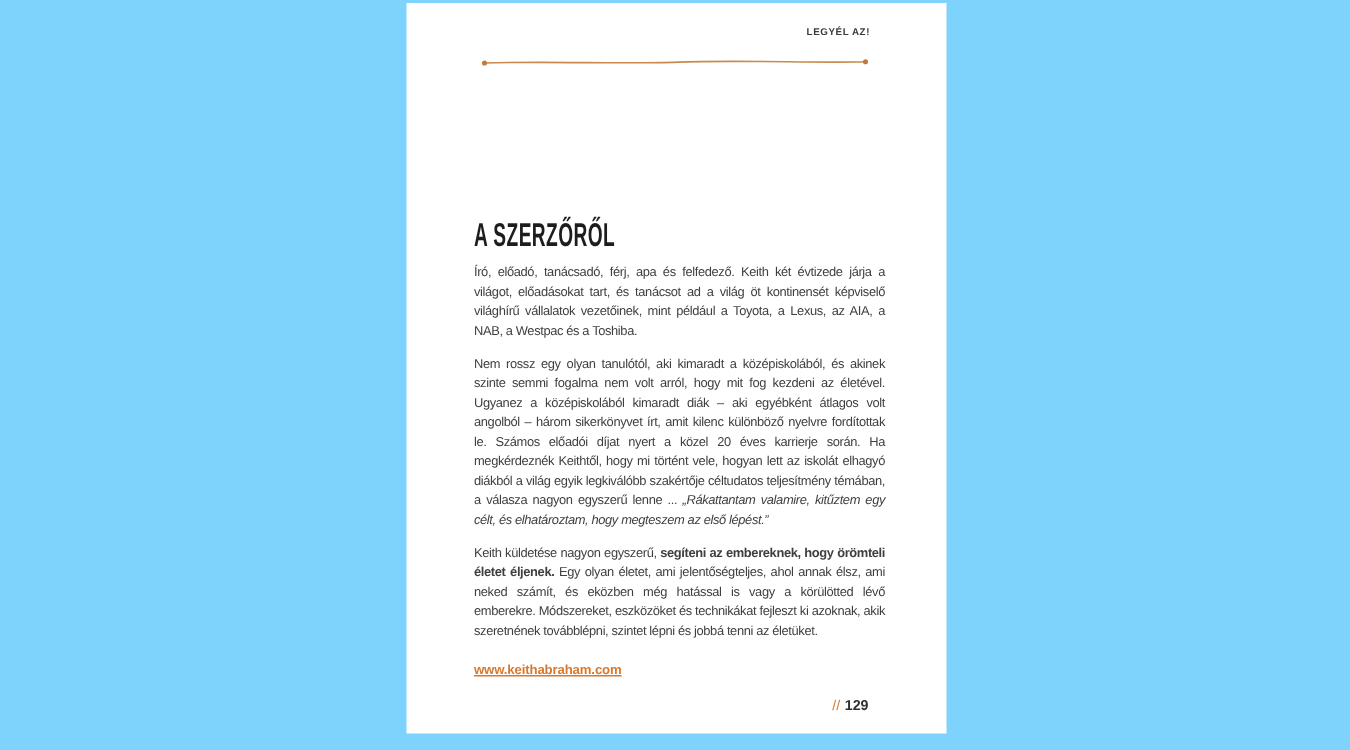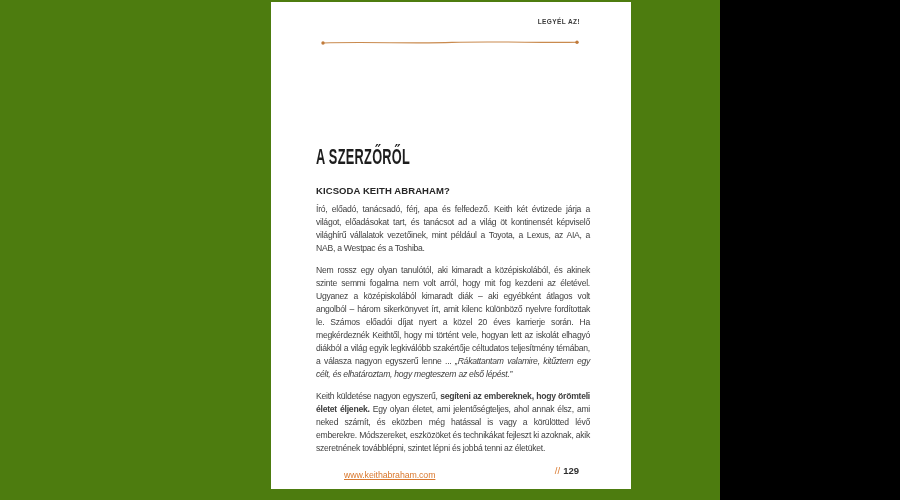--- a/index.html
+++ b/index.html
@@ -6,23 +6,23 @@
     margin: 0;
     padding: 0;
     background: #000000;
     width: 900px;
     height: 500px;
     overflow: hidden;
     font-family: "Liberation Sans", sans-serif;
   }
   .canvas {
     position: relative;
-    width: 720px;
+    width: 900px;
     height: 500px;
-    background: #4d7c0f;
+    background: #7dd3fc;
   }
   .page {
     position: absolute;
     left: 271px;
     top: 2px;
     width: 360px;
     height: 487px;
     background: #ffffff;
   }
   .running-head {
@@ -74,25 +74,24 @@
     color: #3f3f3f;
     text-align: justify;
   }
   .seg-normal { font-style: normal; font-weight: 400; }
   .seg-italic { font-style: italic; font-weight: 400; }
   .seg-bold   { font-style: normal; font-weight: 700; }
   a.site-link {
     display: inline-block;
     margin-top: 3px;
     font-size: 8.8px;
-    font-weight: 400;
+    font-weight: 700;
     letter-spacing: -0.1px;
     color: #d9782d;
     text-decoration: underline;
-    margin-left: 28px;
   }
   .page-number {
     position: absolute;
     bottom: 13px;
     right: 52px;
     font-size: 9.5px;
     font-weight: 700;
     color: #2f2f2f;
     text-align: center;
   }
@@ -114,21 +113,20 @@
       <svg width="260" height="7" viewBox="0 0 260 7">
         <path d="M3,4 C 45,2.6 95,4.8 132,3.4 C 175,1.9 225,4.2 257,3.2" fill="none" stroke="#c98a4e" stroke-width="1.1" stroke-linecap="round"></path>
         <circle cx="3" cy="4" r="1.7" fill="#c07a3a"></circle>
         <circle cx="257" cy="3.2" r="1.7" fill="#c07a3a"></circle>
       </svg>
     </div>
 
     <div class="content">
       <h1 class="title">A SZERZŐRŐL</h1>
 
-      <h2 class="subtitle">KICSODA KEITH ABRAHAM?</h2>
 
       <div class="body-paragraphs">
           <p class="body-par"><span class="seg-normal">Író, előadó, tanácsadó, férj, apa és felfedező. Keith két évtizede járja a világot, előadásokat tart, és tanácsot ad a világ öt kontinensét képviselő világhírű vállalatok vezetőinek, mint például a Toyota, a Lexus, az AIA, a NAB, a Westpac és a Toshiba.</span></p>
           <p class="body-par"><span class="seg-normal">Nem rossz egy olyan tanulótól, aki kimaradt a középiskolából, és akinek szinte semmi fogalma nem volt arról, hogy mit fog kezdeni az életével. Ugyanez a középiskolából kimaradt diák – aki egyébként átlagos volt angolból – három sikerkönyvet írt, amit kilenc különböző nyelvre fordítottak le. Számos előadói díjat nyert a közel 20 éves karrierje során. Ha megkérdeznék Keithtől, hogy mi történt vele, hogyan lett az iskolát elhagyó diákból a világ egyik legkiválóbb szakértője céltudatos teljesítmény témában, a válasza nagyon egyszerű lenne ... </span><span class="seg-italic">„Rákattantam valamire, kitűztem egy célt, és elhatároztam, hogy megteszem az első lépést.”</span></p>
           <p class="body-par"><span class="seg-normal">Keith küldetése nagyon egyszerű, </span><span class="seg-bold">segíteni az embereknek, hogy örömteli életet éljenek.</span><span class="seg-normal"> Egy olyan életet, ami jelentőségteljes, ahol annak élsz, ami neked számít, és eközben még hatással is vagy a körülötted lévő emberekre. Módszereket, eszközöket és technikákat fejleszt ki azoknak, akik szeretnének továbblépni, szintet lépni és jobbá tenni az életüket.</span></p>
         </div>
 
       <a class="site-link" href="#">www.keithabraham.com</a>
     </div>
 

